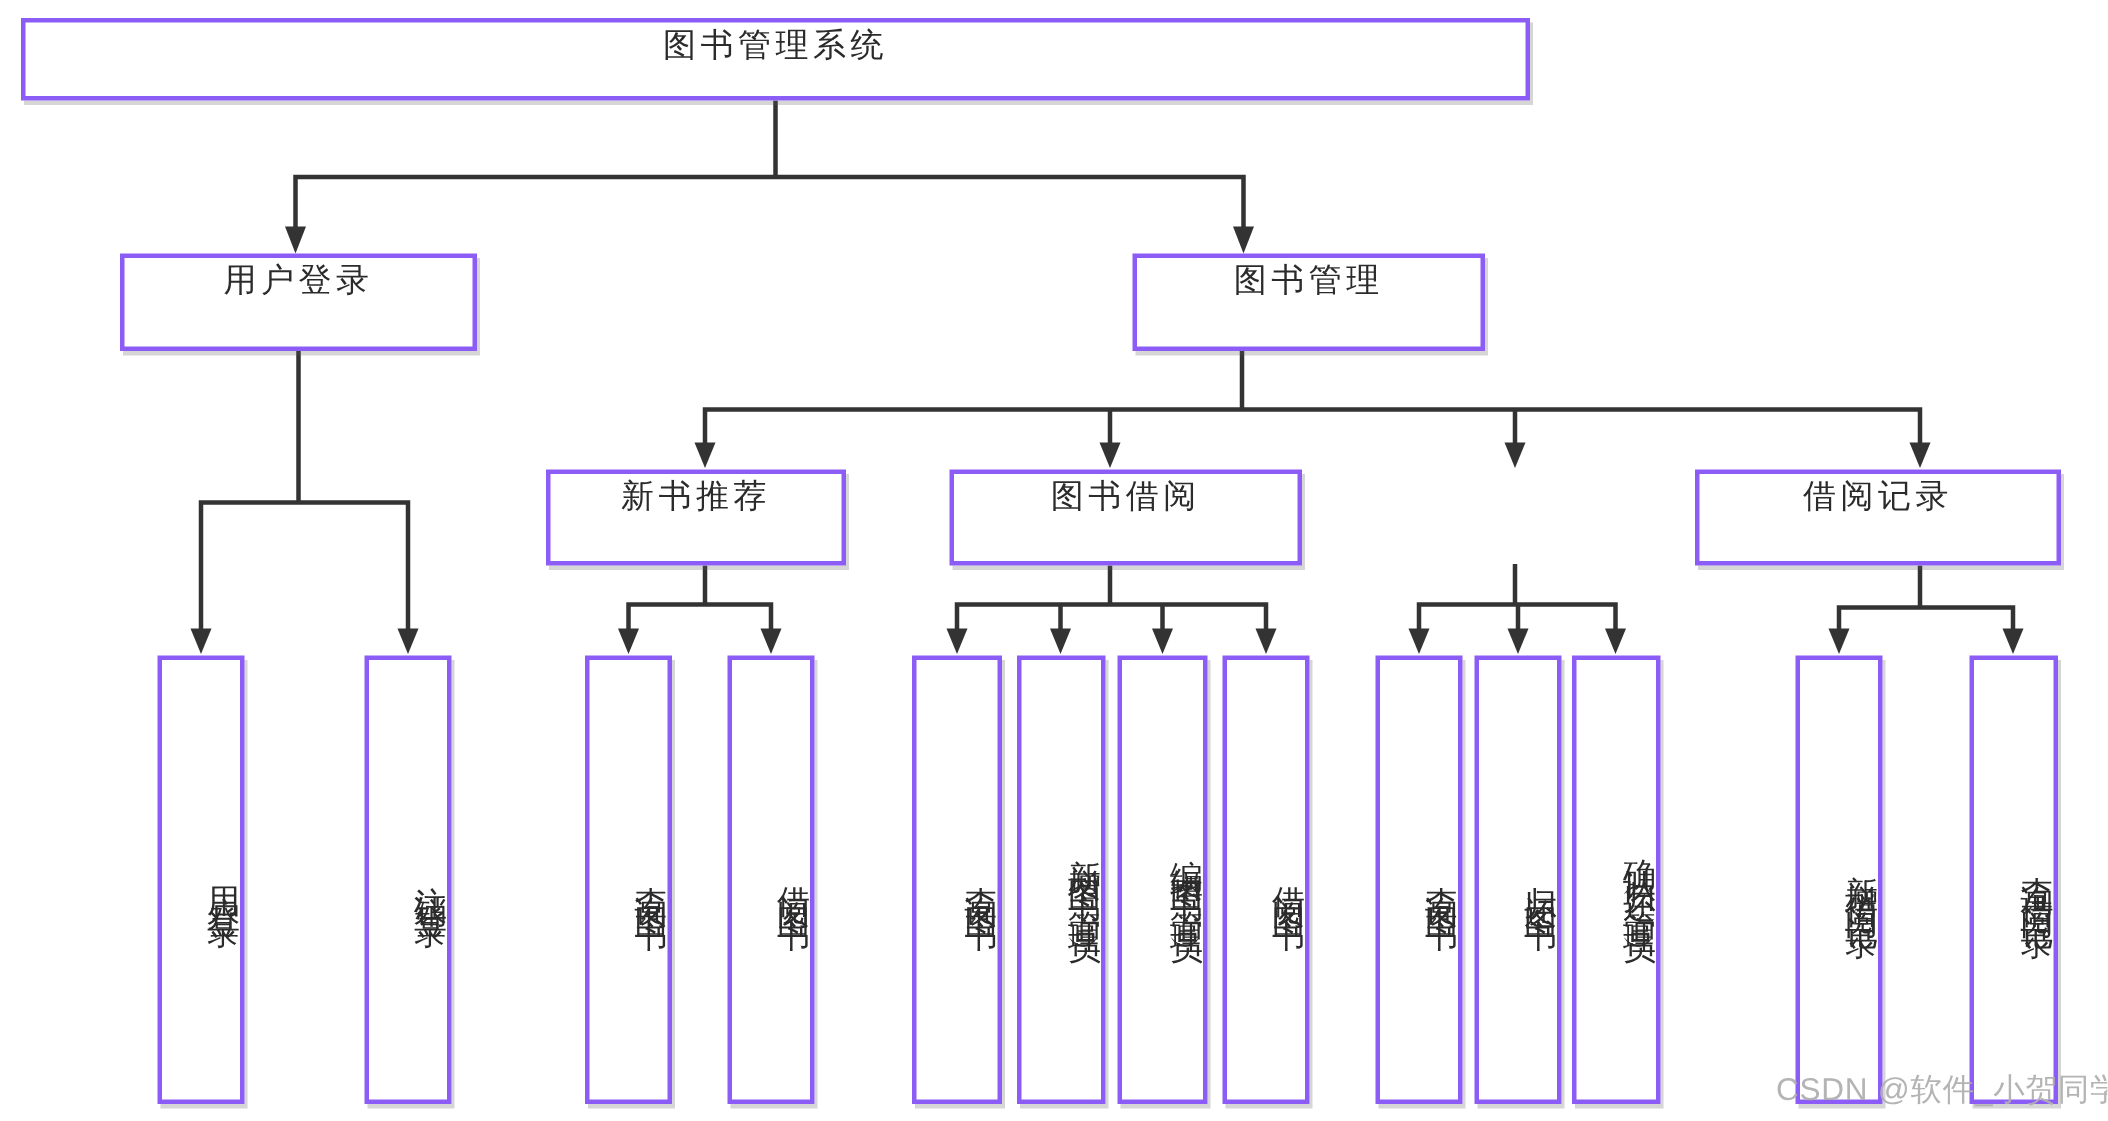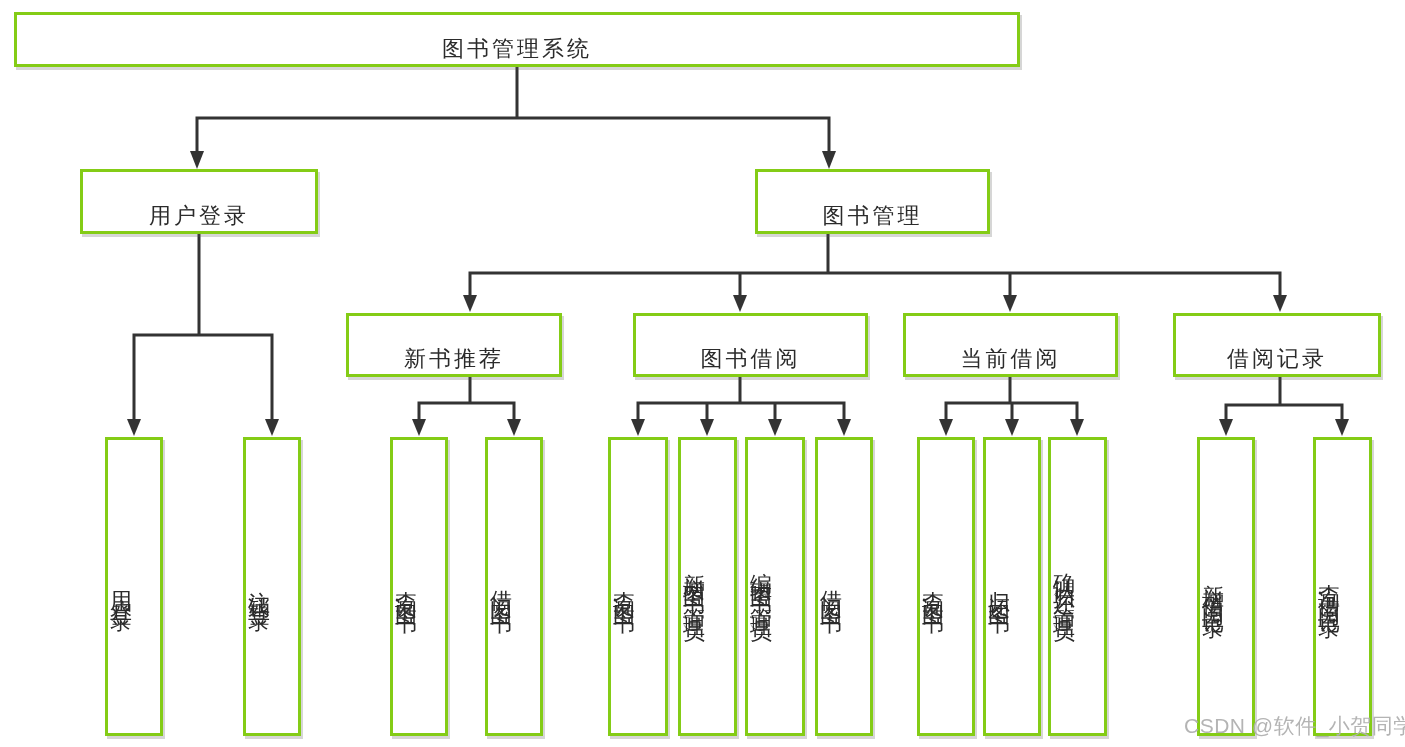--- a/index.html
+++ b/index.html
@@ -3,44 +3,43 @@
 <meta charset="utf-8">
 <style>
   html,body { margin:0; padding:0; background:#ffffff; }
   .canvas {
     position:relative; width:1405px; height:747px; background:#ffffff;
     font-family:"Liberation Sans","DejaVu Sans",sans-serif; overflow:hidden;
   }
   .wires { position:absolute; left:0; top:0; z-index:1; }
   .node {
     position:absolute; box-sizing:border-box; background:#ffffff;
-    border:3px solid #84cc16; color:#2b2b2b; z-index:2;
-    display:flex; align-items:flex-end; justify-content:center;
+    border:3px solid #8b5cf6; color:#2b2b2b; z-index:2;
+    display:flex; align-items:flex-start; justify-content:center;
     box-shadow:2px 3px 0 rgba(90,90,90,0.25);
-    font-family:Liberation Mono, monospace;
   }
   .node.h { font-size:22px; letter-spacing:3px; white-space:nowrap; }
   .node.v {
     writing-mode:vertical-rl; text-orientation:mixed;
     font-size:22px; letter-spacing:7px; line-height:1;
     padding:6px 0; justify-content:center;
   }
   .watermark {
     position:absolute; left:1184px; top:712px; z-index:3;
     font-size:21px; letter-spacing:0.5px; color:#b0b0b0; opacity:0.95;
     white-space:nowrap;
   }
   
   #n-root  { left:14px;  top:12px;  width:1006px; height:55px; }
   #n-l2-0  { left:80px;  top:169px; width:238px;  height:65px; }
   #n-l2-1  { left:711px; top:169px; width:235px;  height:65px;margin-left:44px; }
-  #n-l3-0  { left:346px; top:313px; width:216px;  height:64px; }
+  #n-l3-0  { left:364px; top:313px; width:200px;  height:64px; }
   #n-l3-1  { left:633px; top:313px; width:235px;  height:64px; }
   #n-l3-2  { left:903px; top:313px; width:215px;  height:64px; }
-  #n-l3-3  { left:1173px;top:313px; width:208px;  height:64px; }
+  #n-l3-3  { left:1130px;top:313px; width:244px;  height:64px; }
   .leaf    { top:437px; height:299px; width:58px; }
   #n-le-0  { left:105px; }  #n-le-1  { left:243px; }
   #n-le-2  { left:390px; }  #n-le-3  { left:485px; }
   #n-le-4  { left:608px; width:60px; }
   #n-le-5  { left:678px; width:59px; }
   #n-le-6  { left:745px; width:60px; }
   #n-le-7  { left:815px; }
   #n-le-8  { left:917px; }  #n-le-9  { left:983px; }
   #n-le-10 { left:1048px; width:59px; }
   #n-le-11 { left:1197px; } #n-le-12 { left:1313px; width:59px; }
@@ -100,23 +99,20 @@
   <div class="node h" id="n-l2-1">
     <span>图书管理</span>
   </div>
 
   <div class="node h" id="n-l3-0">
     <span>新书推荐</span>
   </div>
   <div class="node h" id="n-l3-1">
     <span>图书借阅</span>
   </div>
-  <div class="node h" id="n-l3-2">
-    <span>当前借阅</span>
-  </div>
   <div class="node h" id="n-l3-3">
     <span>借阅记录</span>
   </div>
 
   <div class="node v leaf" id="n-le-0">用户登录</div>
   <div class="node v leaf" id="n-le-1">注销登录</div>
   <div class="node v leaf" id="n-le-2">查询图书</div>
   <div class="node v leaf" id="n-le-3">借阅图书</div>
   <div class="node v leaf" id="n-le-4">查询图书</div>
   <div class="node v leaf" id="n-le-5">新增图书（管理员）</div>

